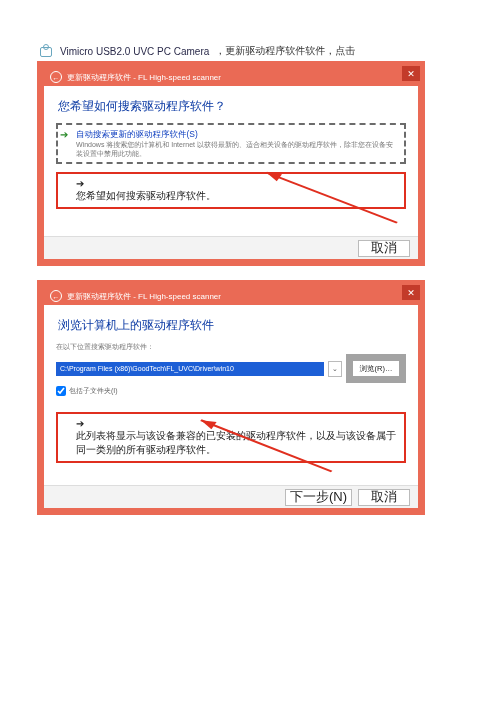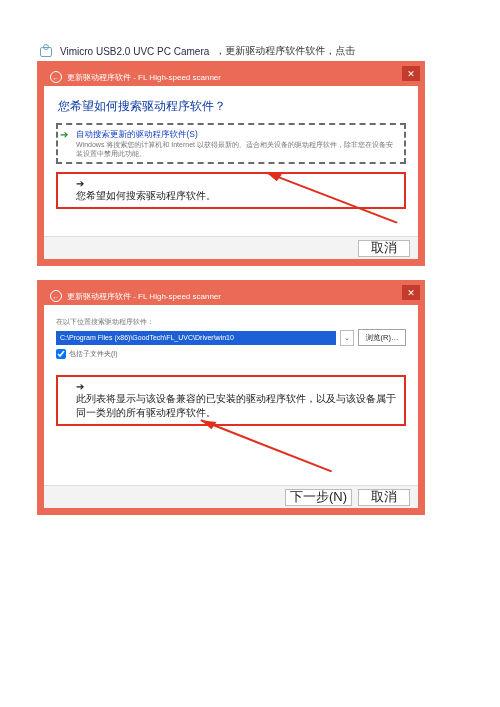--- a/index.html
+++ b/index.html
@@ -124,21 +124,21 @@
 
   .path-row { display: flex; align-items: center; gap: 4px; margin: 2px 0 3px 0;}
   .combo {
     flex: 1; height: 14px;
     background: #1d5fd6; color: #fff;
     font-size: 7px; padding: 0 4px;
     display: flex; align-items: center;
     box-sizing: border-box;
   }
   .chev { width: 12px; height: 14px; border: 1px solid #bbb; display:flex;align-items:center;justify-content:center;font-size:7px;color:#555;}
-  .browse { width: 46px; height: 15px; border: 1px solid #a3a3a3; font-size: 7.5px; display:flex;align-items:center;justify-content:center;}
+  .browse { width: 46px; height: 15px; border: 7px solid #a3a3a3; font-size: 7.5px; display:flex;align-items:center;justify-content:center;}
   .check-row { font-size: 7px; color: #666; display:flex; align-items:center; gap:3px; margin-bottom: 10px; padding-left: 0;}
   .check-row input { width: 10px; height: 10px; margin: 0; }
 
   .red-line {
     stroke: #e02f1f; stroke-width: 2.2; fill: none;
   }
   svg.anno { position: absolute; pointer-events: none; }
   .label7 { color:#777; font-size:7px; margin: 2px 0 2px 0; }
 </style>
 </head>
@@ -182,20 +182,21 @@
     </div>
   </div>
 
   <div class="win" style="margin-top:28px;">
     <div class="titlebar">
       <span class="back-circle">←</span>
       <span>更新驱动程序软件 - FL High-speed scanner</span>
       <span class="close-btn">✕</span>
     </div>
     <div class="dlg-body" style="min-height:180px;">
+      <div class="heading">浏览计算机上的驱动程序软件</div>
 
       <div class="label7">在以下位置搜索驱动程序软件：</div>
       <div class="path-row">
         <div class="combo">C:\Program Files (x86)\GoodTech\FL_UVC\Driver\win10</div>
         <div class="chev">⌄</div>
         <div class="browse">浏览(R)…</div>
       </div>
       <label class="check-row">
         <input type="checkbox" checked="" style="">
         <span>包括子文件夹(I)</span>

